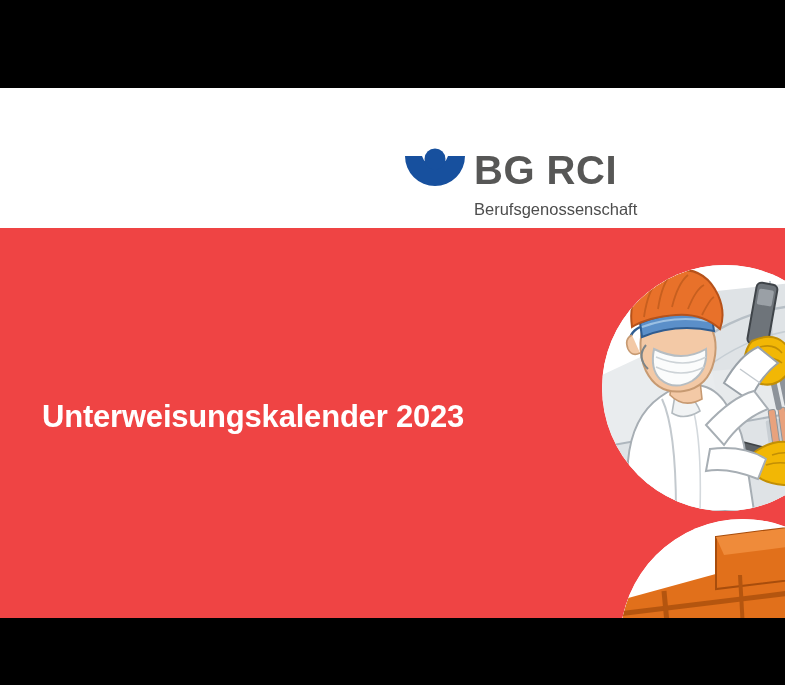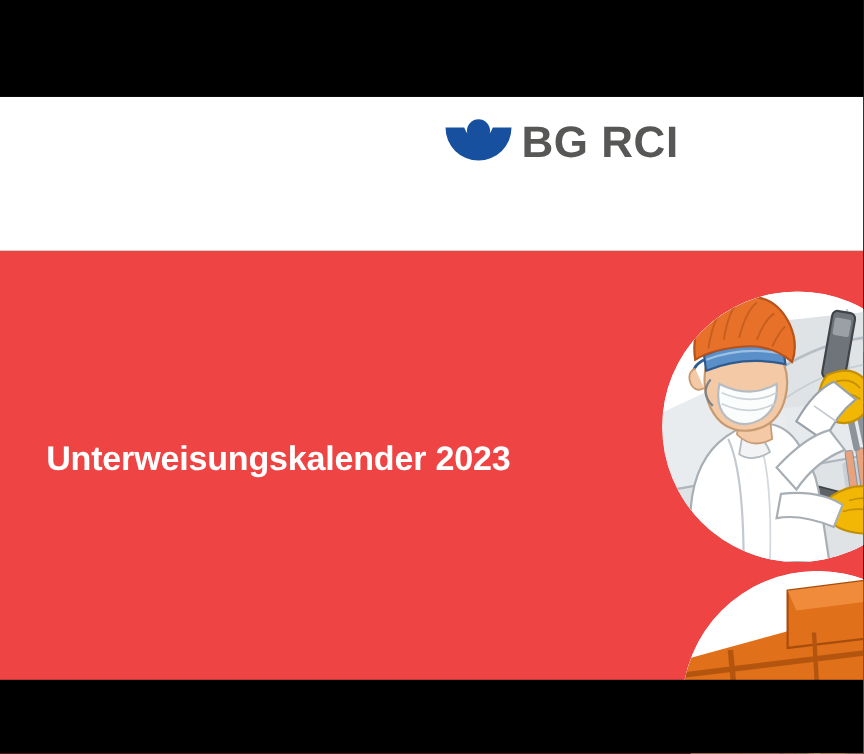--- a/index.html
+++ b/index.html
@@ -47,20 +47,21 @@
     left: 404px;
     top: 16px;
     width: 360px;
     height: 110px;
   }
 
   .logo-row {
     display: flex;
     align-items: center;
     height: 52px;
+    margin-top: 40px;
   }
 
   .logo-mark {
     width: 62px;
     height: 44px;
     flex: 0 0 auto;
     display: block;
   }
 
   .logo-wordmark {
@@ -313,20 +314,21 @@
         <span class="logo-mark">
           <svg width="62" height="44" viewBox="0 0 62 44" aria-hidden="true">
 
             <path d="M1 8 L18 8 A13.5 13.5 0 0 0 44 8 L61 8 A30 30 0 0 1 1 8 Z" fill="#17509e"></path>
             <circle cx="31" cy="11" r="10.5" fill="#17509e"></circle>
           </svg>
         </span>
         <span class="logo-wordmark">BG RCI</span>
       </div>
       <div class="logo-sub">
+        <div>Berufsgenossenschaft</div>
       </div>
     </div>
   </div>
 
   <div class="letterbox letterbox-top"></div>
   <div class="letterbox letterbox-bottom"></div>
 
 </div>
 
 </body></html>

